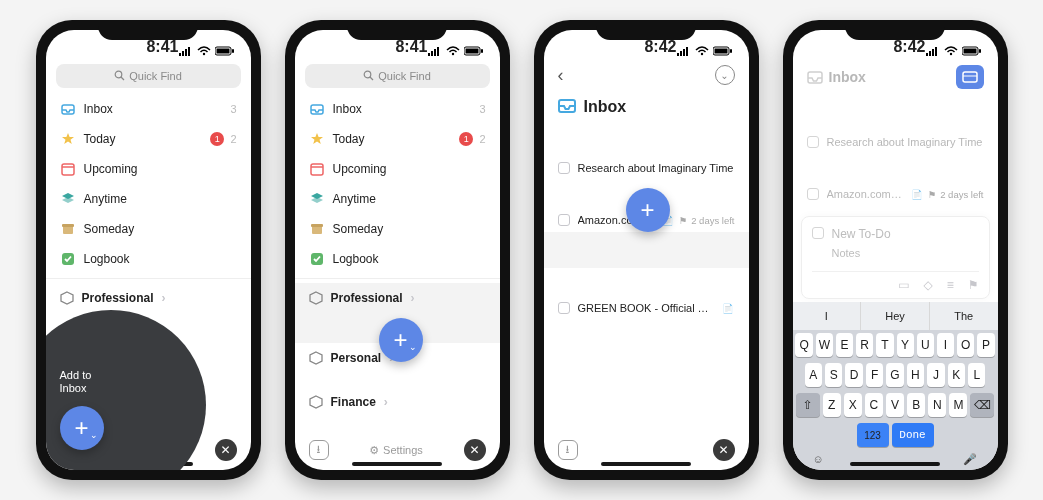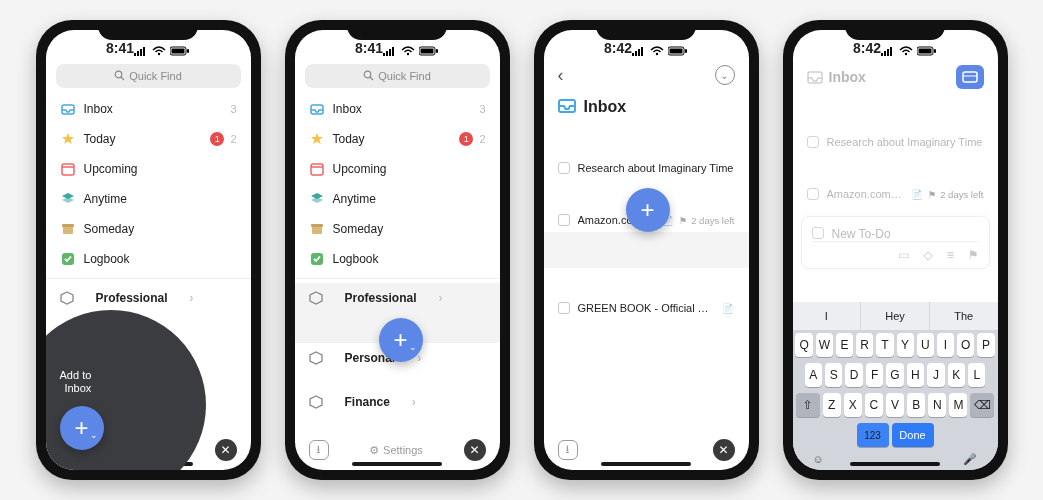--- a/index.html
+++ b/index.html
@@ -40,23 +40,23 @@
     width: 100px; height: 20px;
     background: #111;
     border-bottom-left-radius: 14px;
     border-bottom-right-radius: 14px;
     z-index: 50;
   }
   .statusbar {
     height: 28px;
     display: flex;
     align-items: flex-end;
-    justify-content: center;
+    justify-content: flex-end;
     padding: 0 16px 2px 16px;
-    font-size: 14px;
+    font-size: 16px;
     font-weight: 600;
   }
   .statusbar .right { display: flex; gap: 4px; align-items: center; }
   .sig, .wifi, .batt { display:inline-block; }
   .sig svg, .wifi svg, .batt svg { display:block; }
   .content { flex: 1; overflow: hidden; position: relative; }
   .quickfind {
     margin: 6px 10px;
     background: #ececec;
     border-radius: 8px;
@@ -82,21 +82,21 @@
   .item .trailing { display:flex; align-items:center; gap:6px; color:#bbb; font-size:11px; }
   .badge-red {
     background:#e84b4b; color:#fff; border-radius:9px;
     min-width:14px; height:14px; font-size:9px;
     display:flex; align-items:center; justify-content:center;
     padding:0 4px;
   }
   .sep { height:1px; background:#eee; margin:4px 0; }
   .area-head {
     display:flex; align-items:center; height:30px;
-    padding:0 14px; gap:22px; font-weight:600;
+    padding:0 14px; gap:8px; font-weight:600;
   }
   .chev { color:#c7c7cc; }
   .bottom-bar {
     position:absolute; left:0; right:0; bottom:0;
     height:40px; display:flex; align-items:center;
     justify-content:space-between; padding:0 14px;
     font-size:11px; color:#9a9a9a;
   }
   .bottom-bar .center { flex:1; text-align:center; display:flex; align-items:center; justify-content:center; gap:4px; }
   .round-btn {
@@ -109,21 +109,21 @@
     width:90px; height:4px; background:#000; border-radius:2px; opacity:.9;
   }
   
   .bubble {
     position:absolute; bottom:-30px; left:-30px;
     width:190px; height:190px; border-radius:95px;
     background:#3a3c3f; z-index:5;
   }
   .bubble-label {
     position:absolute; bottom:74px; left:14px;
-    color:#fff; font-size:11px; line-height:1.25; z-index:6;text-align:right;
+    color:#fff; font-size:11px; line-height:1.25; z-index:6;
   }
   .fab {
     position:absolute;
     width:44px; height:44px; border-radius:22px;
     background:#5d87e6; display:flex; align-items:center;
     justify-content:center; z-index:10;
     box-shadow:0 4px 10px rgba(0,0,0,.25);
   }
   .fab.pos-bl { bottom:20px; left:14px; }
   .fab .plus { color:#fff; font-size:24px; line-height:1; }
@@ -190,21 +190,21 @@
   .kbd .sugg div:last-child { border-right:none; }
   .kbd .krow { display:flex; justify-content:center; gap:3px; padding:3px 3px; }
   .kbd .key {
     background:#fff; border-radius:4px; height:24px;
     flex:1; display:flex; align-items:center; justify-content:center;
     font-size:12px; box-shadow:0 1px 0 rgba(0,0,0,.25);
     text-transform:uppercase;
   }
   .kbd .krow.r2 { padding:3px 12px; }
   .kbd .key.mod { background:#b0b4bd; flex:0 0 24px; }
-  .kbd .key.done { background:#2f7bf6; color:#fff; flex:0 0 42px; font-size:11px; text-transform:none; }
+  .kbd .key.done { background:#2f7bf6; color:#fff; flex:0 0 42px; font-size:11px; text-transform:none;font-family:Liberation Mono, monospace; }
   .kbd .key.space { flex:1; text-transform:none; }
   .kbd .key.num { flex:0 0 32px; background:#3b82f6; font-size:10px; text-transform:none; }
   .kbd .krow.bot { padding:3px 6px 0 6px; }
   .kbd .botbar {
     display:flex; justify-content:space-between;
     padding:6px 20px 0 20px; color:#555;
   }
   .area-icon svg, .inbox-pill svg { display:block; }
 </style>
 </head>
@@ -666,20 +666,21 @@
             <span>2 days left</span>
           </span>
         </div>
       </div>
 
       <div class="card">
         <div class="card-row">
           <span class="cb" style="width:12px;height:12px;border:1.5px solid #d5d5d5;border-radius:3px"></span>
           <span>New To-Do</span>
         </div>
+        <div class="notes">Notes</div>
         <div class="card-icons">
           <span>▭</span>
           <span>◇</span>
           <span>≡</span>
           <span>⚑</span>
         </div>
       </div>
 
       <div class="tasks4">
         <div class="task">

